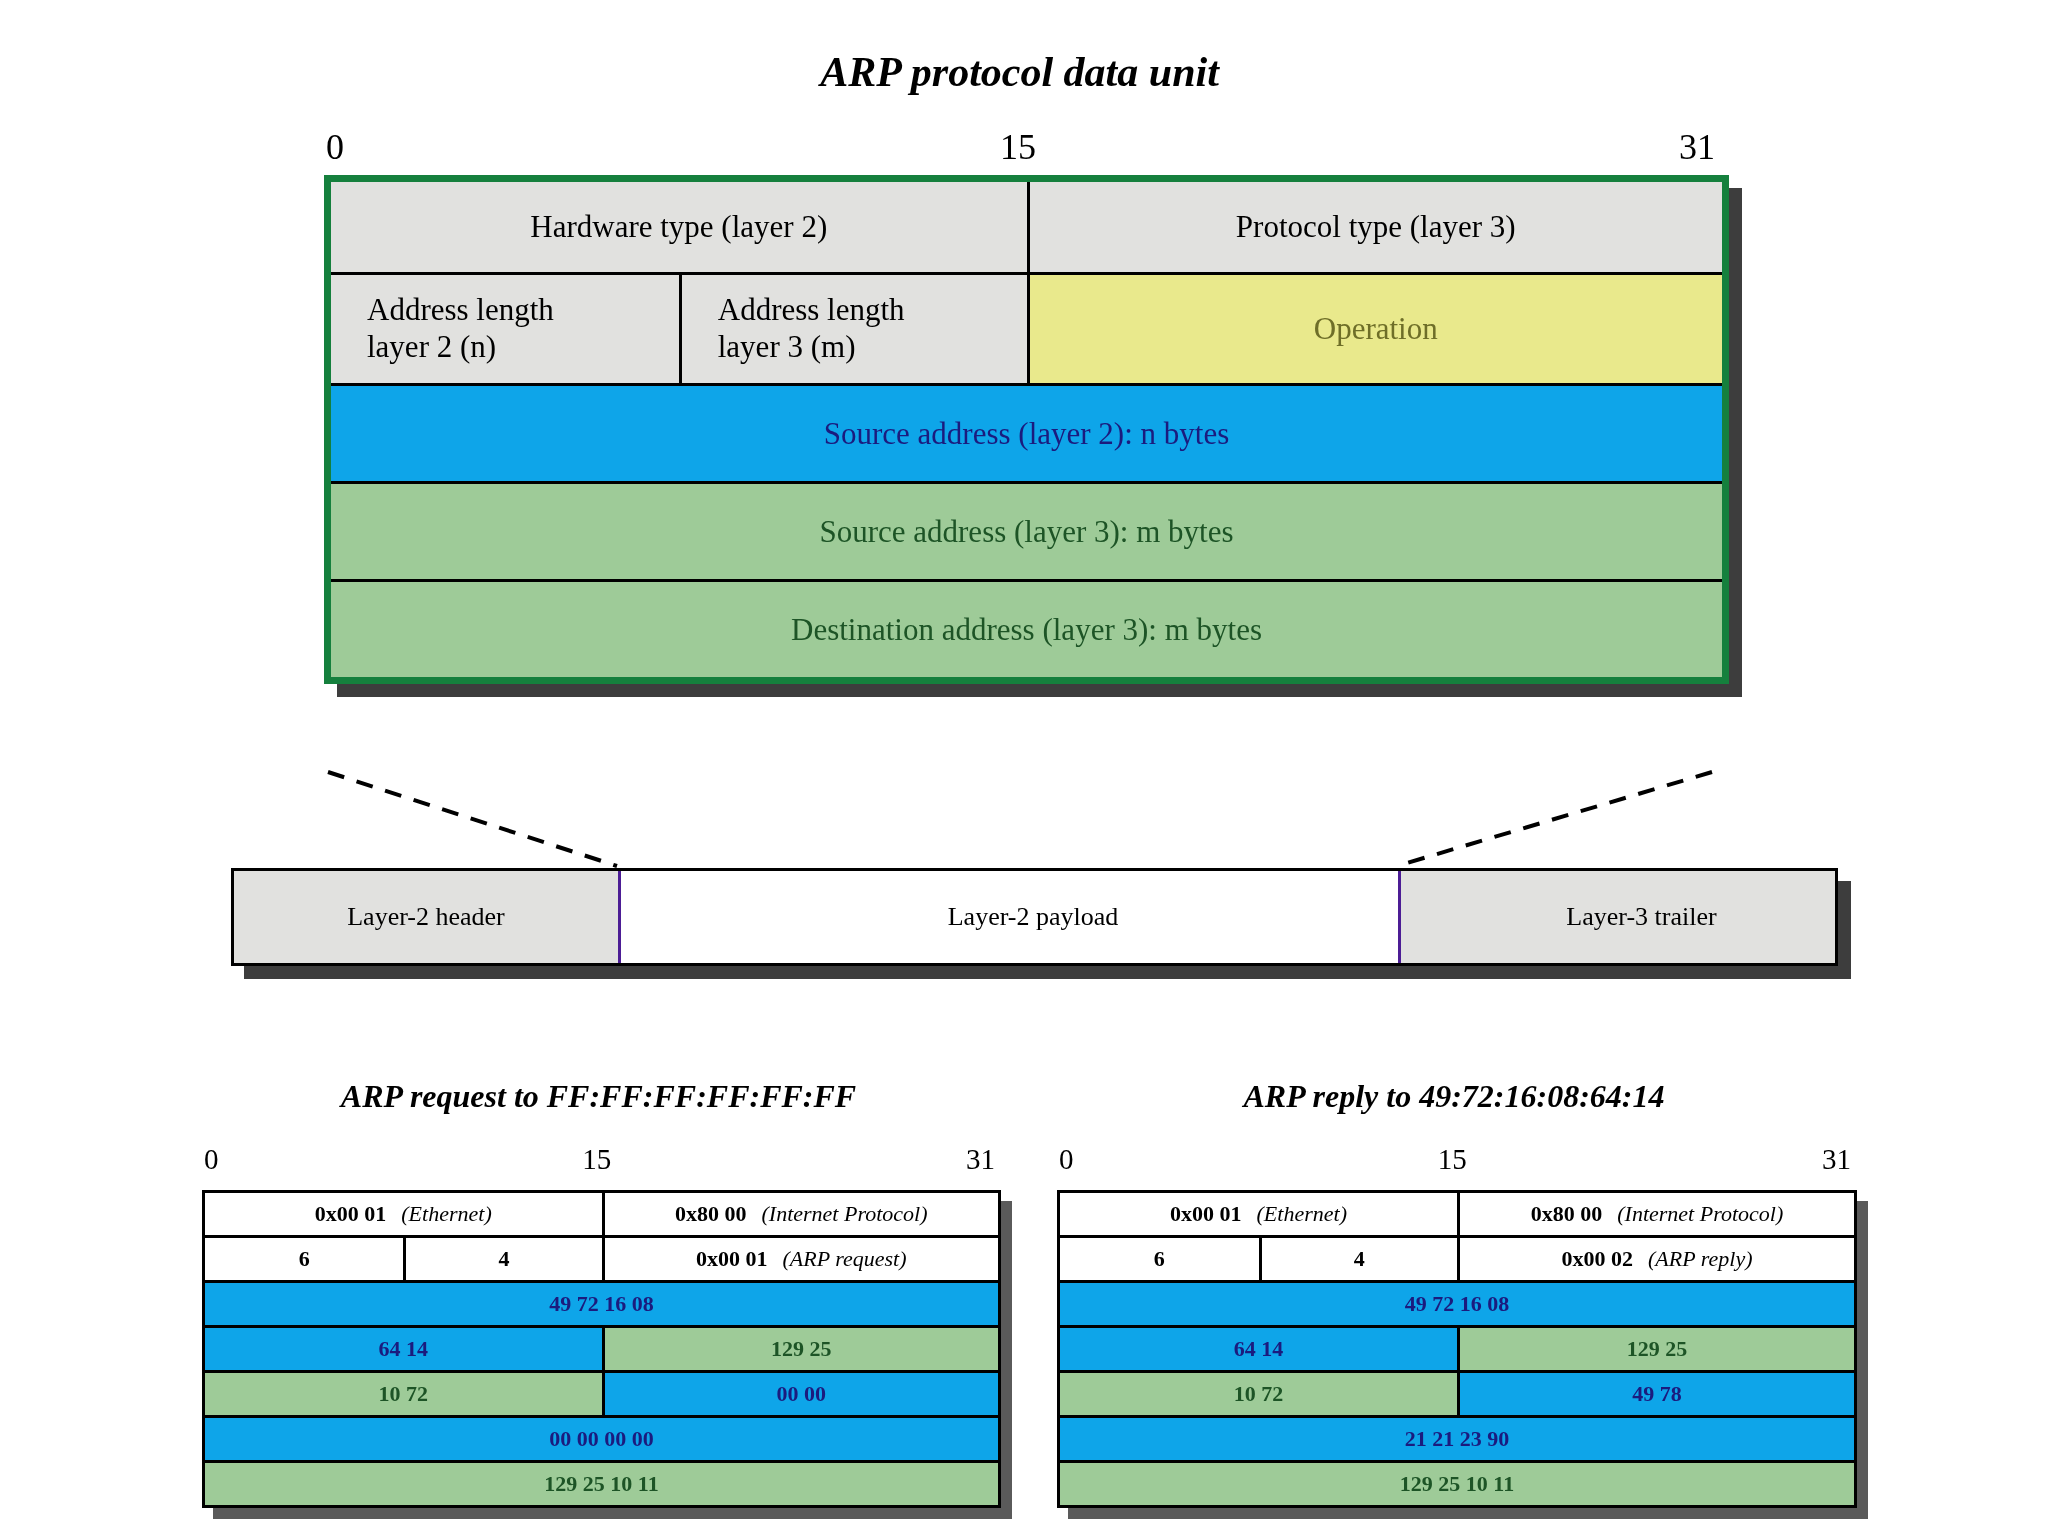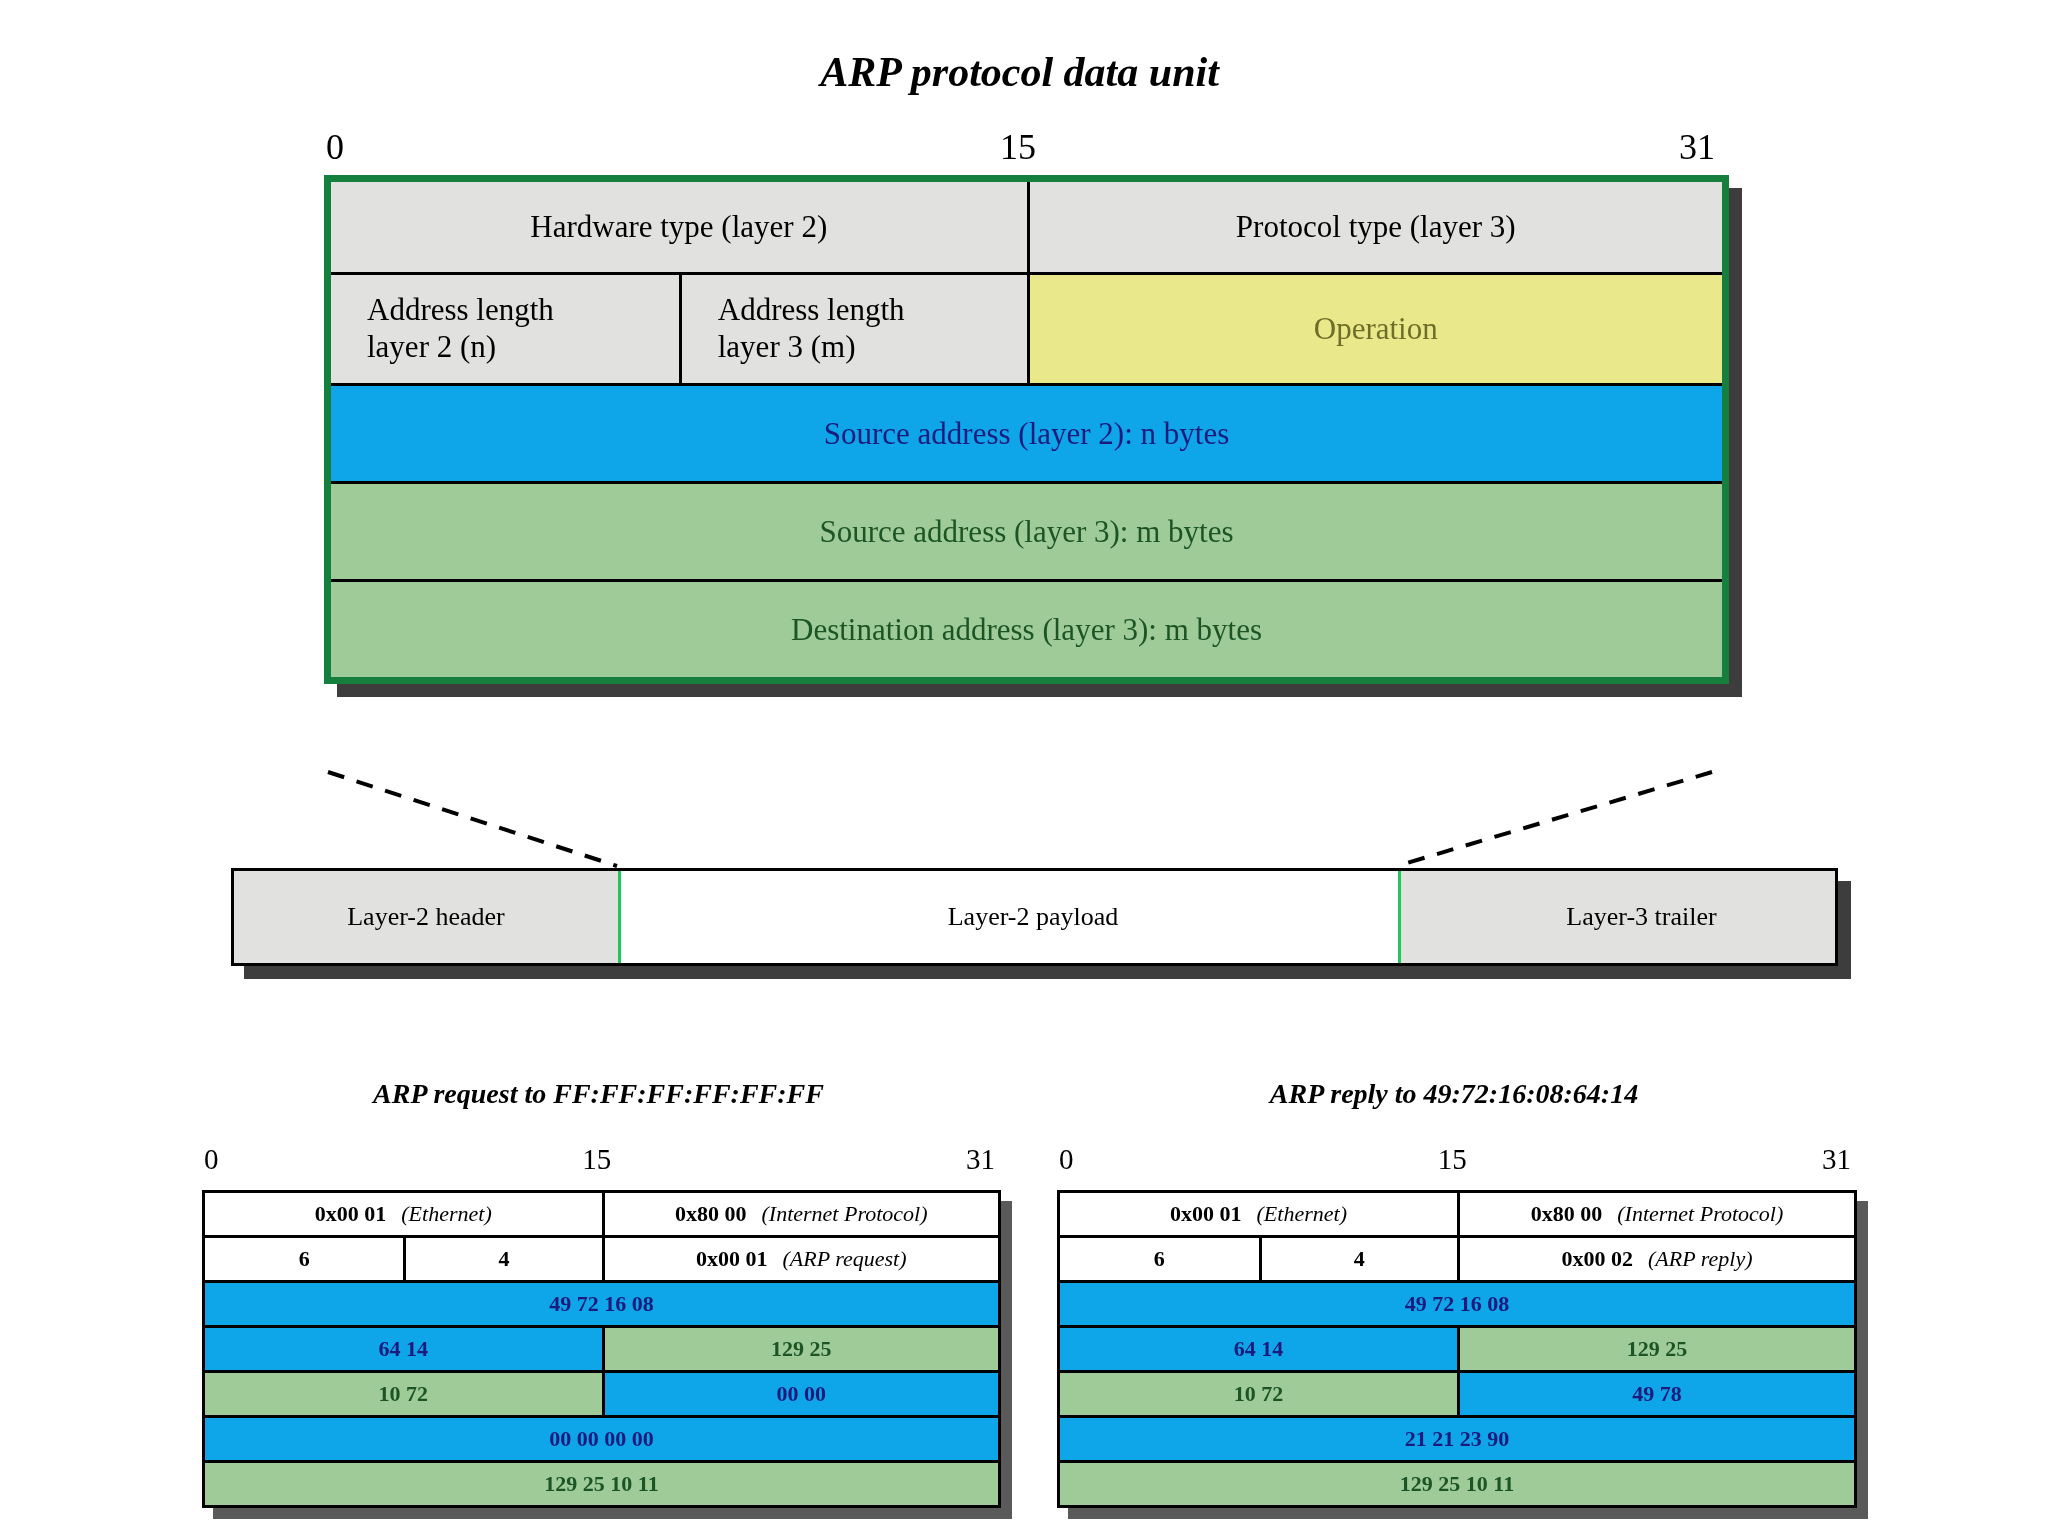--- a/index.html
+++ b/index.html
@@ -55,28 +55,28 @@
   .svg-overlay{left:0;top:0;width:2048px;height:1536px;pointer-events:none;}
 
   
   .frame-bar{
     left:231px;top:868px;width:1601px;height:92px;
     border:3px solid #000;
     box-shadow:13px 13px 0 #3d3d3d;
     display:flex;font-size:26px;background:#fff;
   }
   .fcell{display:flex;align-items:center;justify-content:center;box-sizing:border-box;}
-  .fcell + .fcell{border-left:3px solid #22c55e;padding-left:47px;}
+  .fcell + .fcell{border-left:3px solid #4c1d95;padding-left:47px;}
   .fc-header{width:384px;}
   .fc-payload{width:780px;background:#fff;}
   .fc-trailer{flex:1;}
 
   
   .mini-title{
-    font-size:28px;font-weight:bold;font-style:italic;text-align:center;
+    font-size:32px;font-weight:bold;font-style:italic;text-align:center;
   }
   .bits-mini{height:44px;font-size:29px;}
   .bits-mini .b0{left:2px;}
   .bits-mini .b15{left:46%;width:60px;text-align:center;}
   .bits-mini .b31{right:0;}
 
   .mini{
     border:3px solid #000;
     box-shadow:11px 11px 0 #5a5a5a;
     background:#fff;

